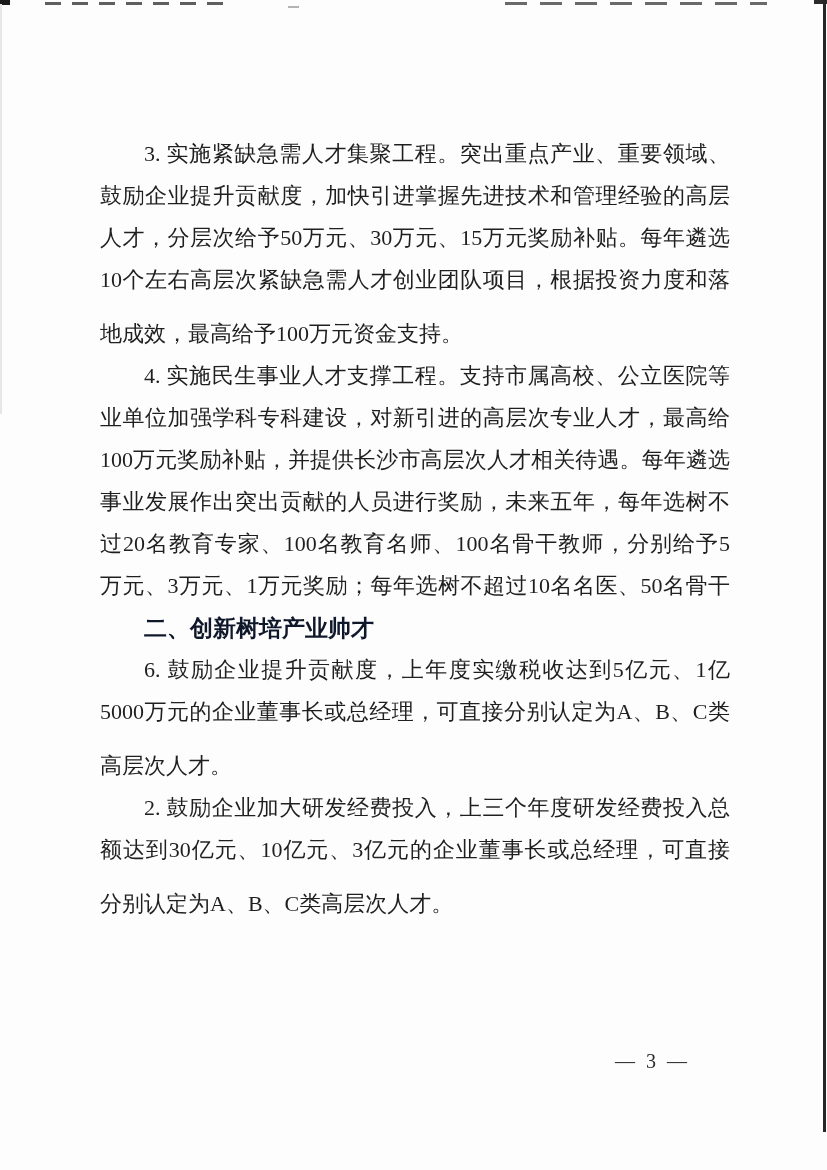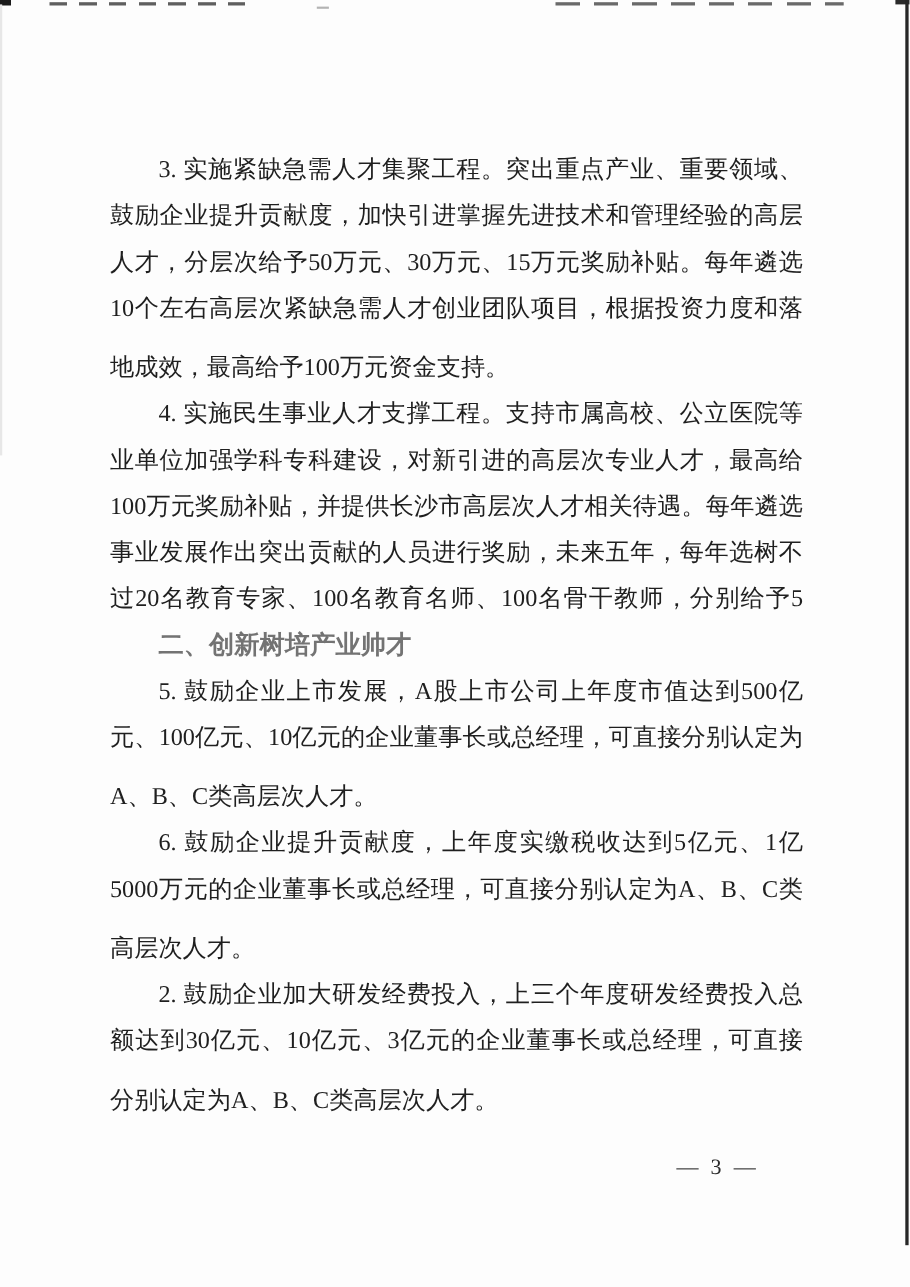--- a/index.html
+++ b/index.html
@@ -32,21 +32,21 @@
     text-align-last: justify;
     text-justify: inter-character;
     overflow: hidden;
   }
   .t-line.first { text-indent: 44px; }
   .t-line.last  { text-align-last: left; margin-top: 12px; }
   .t-line.heading {
     font-family: "Liberation Sans", sans-serif;
     font-weight: 700;
     font-size: 23px;
-    color: #737373;
+    color: #0f172a;
     text-align-last: left;
     text-indent: 44px;
   }
 
   
   #page-number {
     position: absolute;
     left: 520px; top: 1048px;
     width: 170px;
     text-align: right;
@@ -94,28 +94,24 @@
         <div class="t-line">人才，分层次给予50万元、30万元、15万元奖励补贴。每年遴选</div>
         <div class="t-line">10个左右高层次紧缺急需人才创业团队项目，根据投资力度和落</div>
         <div class="t-line last">地成效，最高给予100万元资金支持。</div>
       </div>
       <div>
         <div class="t-line first">4. 实施民生事业人才支撑工程。支持市属高校、公立医院等事</div>
         <div class="t-line">业单位加强学科专科建设，对新引进的高层次专业人才，最高给予</div>
         <div class="t-line">100万元奖励补贴，并提供长沙市高层次人才相关待遇。每年遴选</div>
         <div class="t-line">事业发展作出突出贡献的人员进行奖励，未来五年，每年选树不超</div>
         <div class="t-line">过20名教育专家、100名教育名师、100名骨干教师，分别给予5</div>
+        <div class="t-line">万元、3万元、1万元奖励；每年选树不超过10名名医、50名骨干</div>
       </div>
       <div>
         <div class="t-line heading">二、创新树培产业帅才</div>
-      </div>
-      <div>
-        <div class="t-line first">5. 鼓励企业上市发展，A股上市公司上年度市值达到500亿</div>
-        <div class="t-line">元、100亿元、10亿元的企业董事长或总经理，可直接分别认定为</div>
-        <div class="t-line last">A、B、C类高层次人才。</div>
       </div>
       <div>
         <div class="t-line first">6. 鼓励企业提升贡献度，上年度实缴税收达到5亿元、1亿元、</div>
         <div class="t-line">5000万元的企业董事长或总经理，可直接分别认定为A、B、C类</div>
         <div class="t-line last">高层次人才。</div>
       </div>
       <div>
         <div class="t-line first">2. 鼓励企业加大研发经费投入，上三个年度研发经费投入总</div>
         <div class="t-line">额达到30亿元、10亿元、3亿元的企业董事长或总经理，可直接</div>
         <div class="t-line last">分别认定为A、B、C类高层次人才。</div>

